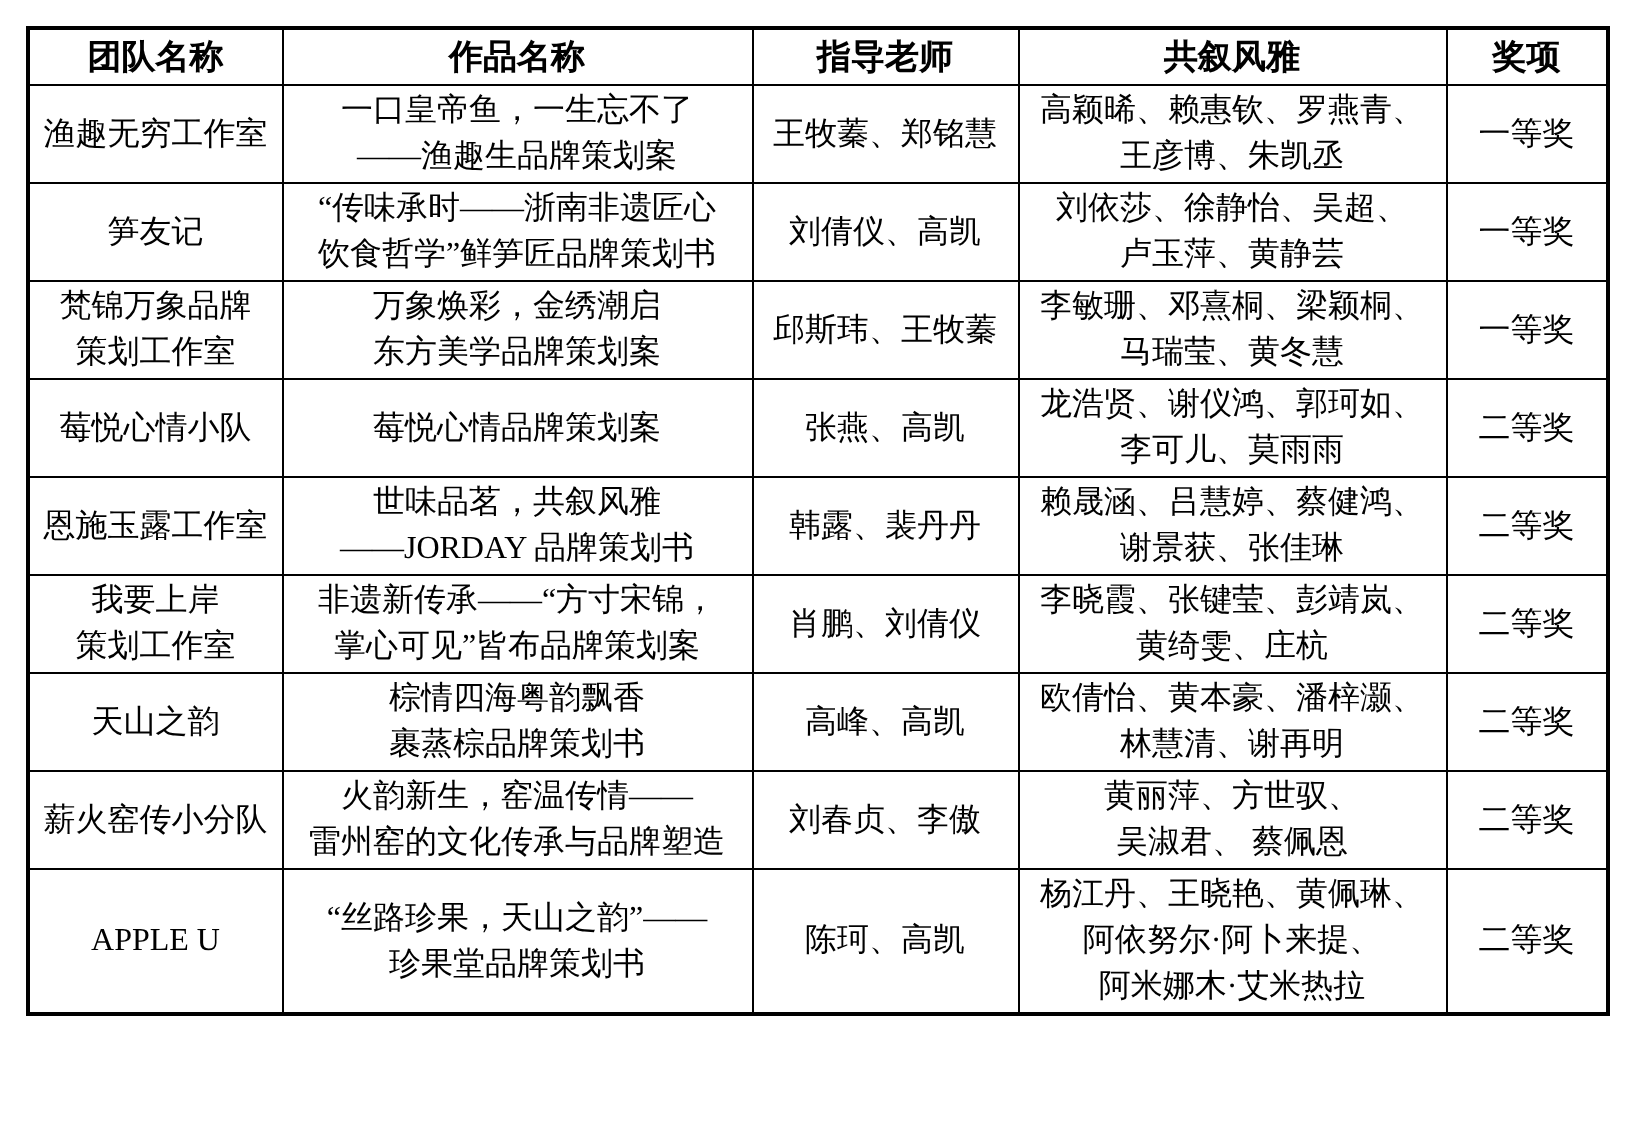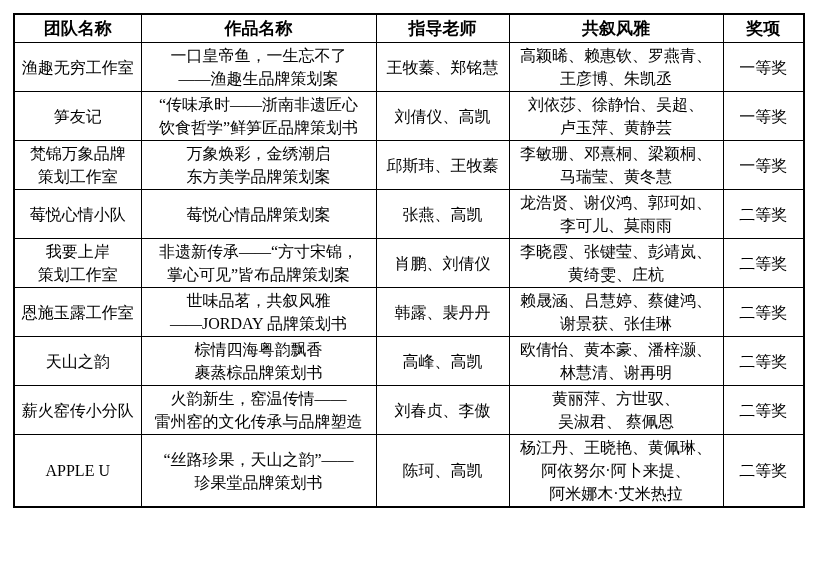--- a/index.html
+++ b/index.html
@@ -97,36 +97,36 @@
         </tr>
         <tr>
           <td>莓悦心情小队</td>
           <td>莓悦心情品牌策划案</td>
           <td>张燕、高凯</td>
           <td>龙浩贤、谢仪鸿、郭珂如、
 李可儿、莫雨雨</td>
           <td>二等奖</td>
         </tr>
         <tr>
+          <td>恩施玉露工作室</td>
+          <td>世味品茗，共叙风雅
+——JORDAY 品牌策划书</td>
+          <td>韩露、裴丹丹</td>
+          <td>赖晟涵、吕慧婷、蔡健鸿、
+谢景获、张佳琳</td>
+          <td>二等奖</td>
+        </tr>
+        <tr>
           <td>我要上岸
 策划工作室</td>
           <td>非遗新传承——“方寸宋锦，
 掌心可见”皆布品牌策划案</td>
           <td>肖鹏、刘倩仪</td>
           <td>李晓霞、张键莹、彭靖岚、
 黄绮雯、庄杭</td>
-          <td>二等奖</td>
-        </tr>
-        <tr>
-          <td>恩施玉露工作室</td>
-          <td>世味品茗，共叙风雅
-——JORDAY 品牌策划书</td>
-          <td>韩露、裴丹丹</td>
-          <td>赖晟涵、吕慧婷、蔡健鸿、
-谢景获、张佳琳</td>
           <td>二等奖</td>
         </tr>
         <tr>
           <td>天山之韵</td>
           <td>棕情四海粤韵飘香
 裹蒸棕品牌策划书</td>
           <td>高峰、高凯</td>
           <td>欧倩怡、黄本豪、潘梓灏、
 林慧清、谢再明</td>
           <td>二等奖</td>

